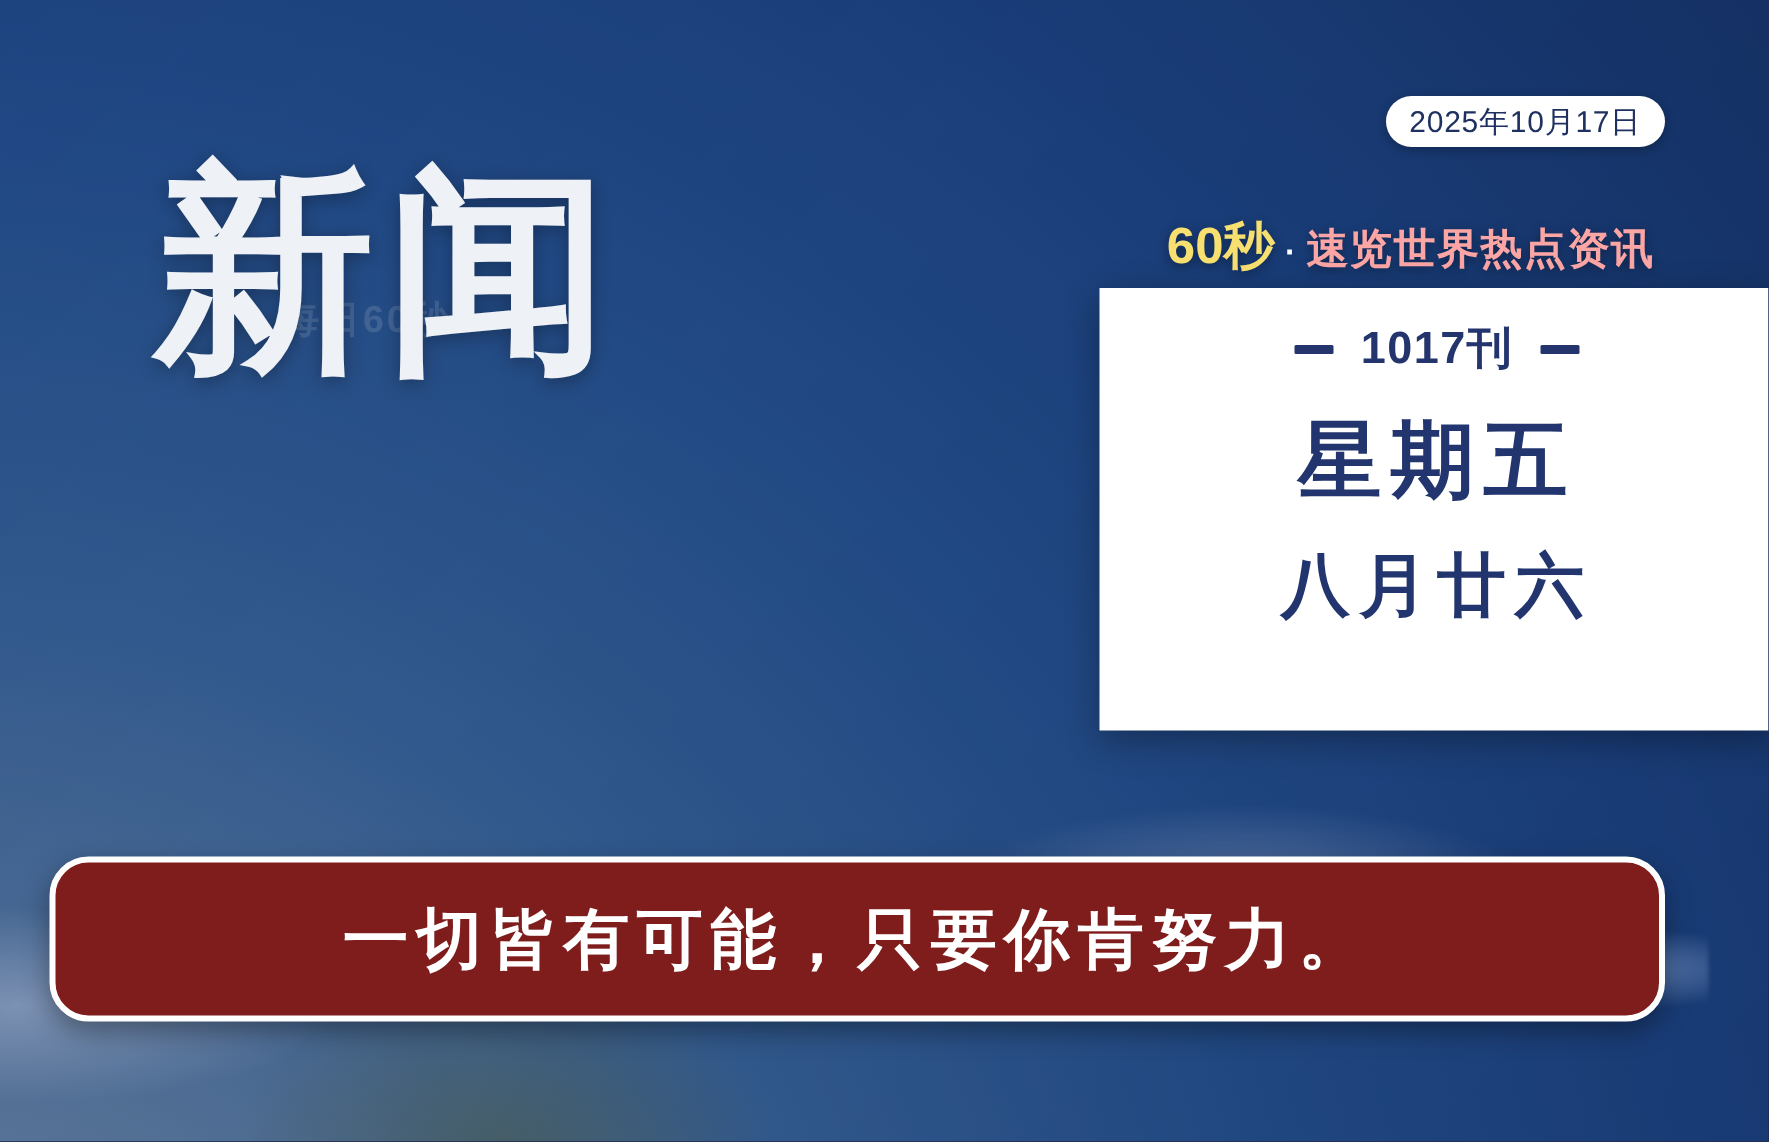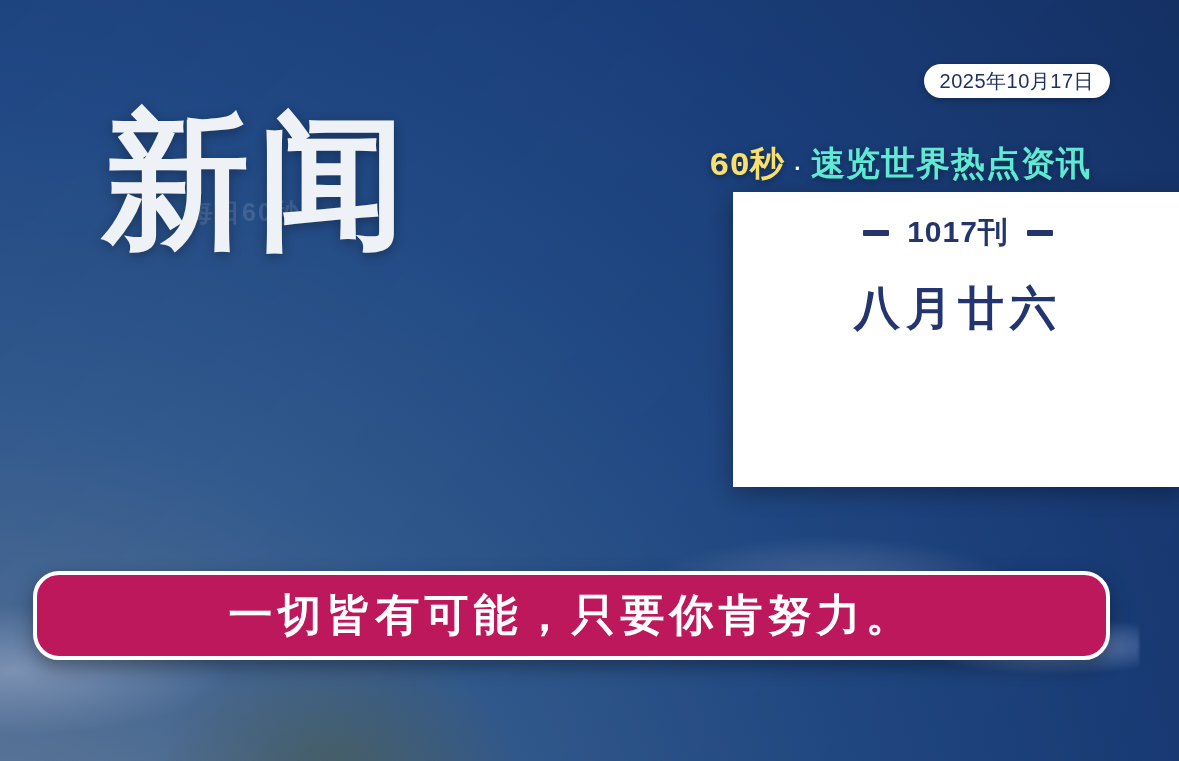--- a/index.html
+++ b/index.html
@@ -195,44 +195,43 @@
     color: #1f3160;
     font-size: 20px;
     font-weight: 400;
     letter-spacing: .5px;
     box-shadow: 0 2px 7px rgba(0,0,0,.28);
   }
 
   
   .tagline {
     position: absolute;
-    right: 88px;
+    right: 76px;
     top: 141px;
     display: flex;
     align-items: baseline;
     gap: 5px;
     white-space: nowrap;
     text-shadow: 0 2px 7px rgba(0,0,0,.40);
-    font-family: Liberation Mono, monospace;
   }
   .tagline .secs {
     color: #f8e070;
     font-size: 34px;
     font-weight: 900;
     letter-spacing: 0px;
   }
   .tagline .dot {
     color: #ffffff;
     font-size: 22px;
     font-weight: 900;
     padding: 0 2px;
   }
   .tagline .rest {
-    color: #5eead4;
-    font-size: 34px;
+    color: #fca5a5;
+    font-size: 28px;
     font-weight: 900;
     letter-spacing: 1px;
   }
 
   
   .info-card {
     position: absolute;
     left: 733px;
     top: 192px;
     width: 450px;
@@ -278,23 +277,23 @@
     letter-spacing: 6px;
     line-height: 1;
   }
 
   
   .quote-banner {
     position: absolute;
     left: 33px;
     top: 571px;
     width: 1077px;
-    height: 89px;
+    height: 110px;
     box-sizing: border-box;
-    background: #be185d;
+    background: #7f1d1d;
     border: 4px solid #ffffff;
     border-radius: 26px;
     display: flex;
     align-items: center;
     justify-content: center;
     box-shadow: 0 7px 18px rgba(0,0,0,.35);
   }
   .quote-text {
     color: #ffffff;
     font-size: 44px;
@@ -337,20 +336,21 @@
       <span class="dot">·</span>
       <span class="rest">速览世界热点资讯</span>
     </div>
 
     <div class="info-card">
       <div class="issue-row">
         <span class="issue-dash"></span>
         <span>1017刊</span>
         <span class="issue-dash"></span>
       </div>
+      <div class="weekday">星期五</div>
       <div class="lunar">八月廿六</div>
     </div>
 
     <div class="quote-banner">
       <span class="quote-text">一切皆有可能，只要你肯努力。</span>
     </div>
 
   </div>
 </div>
 

